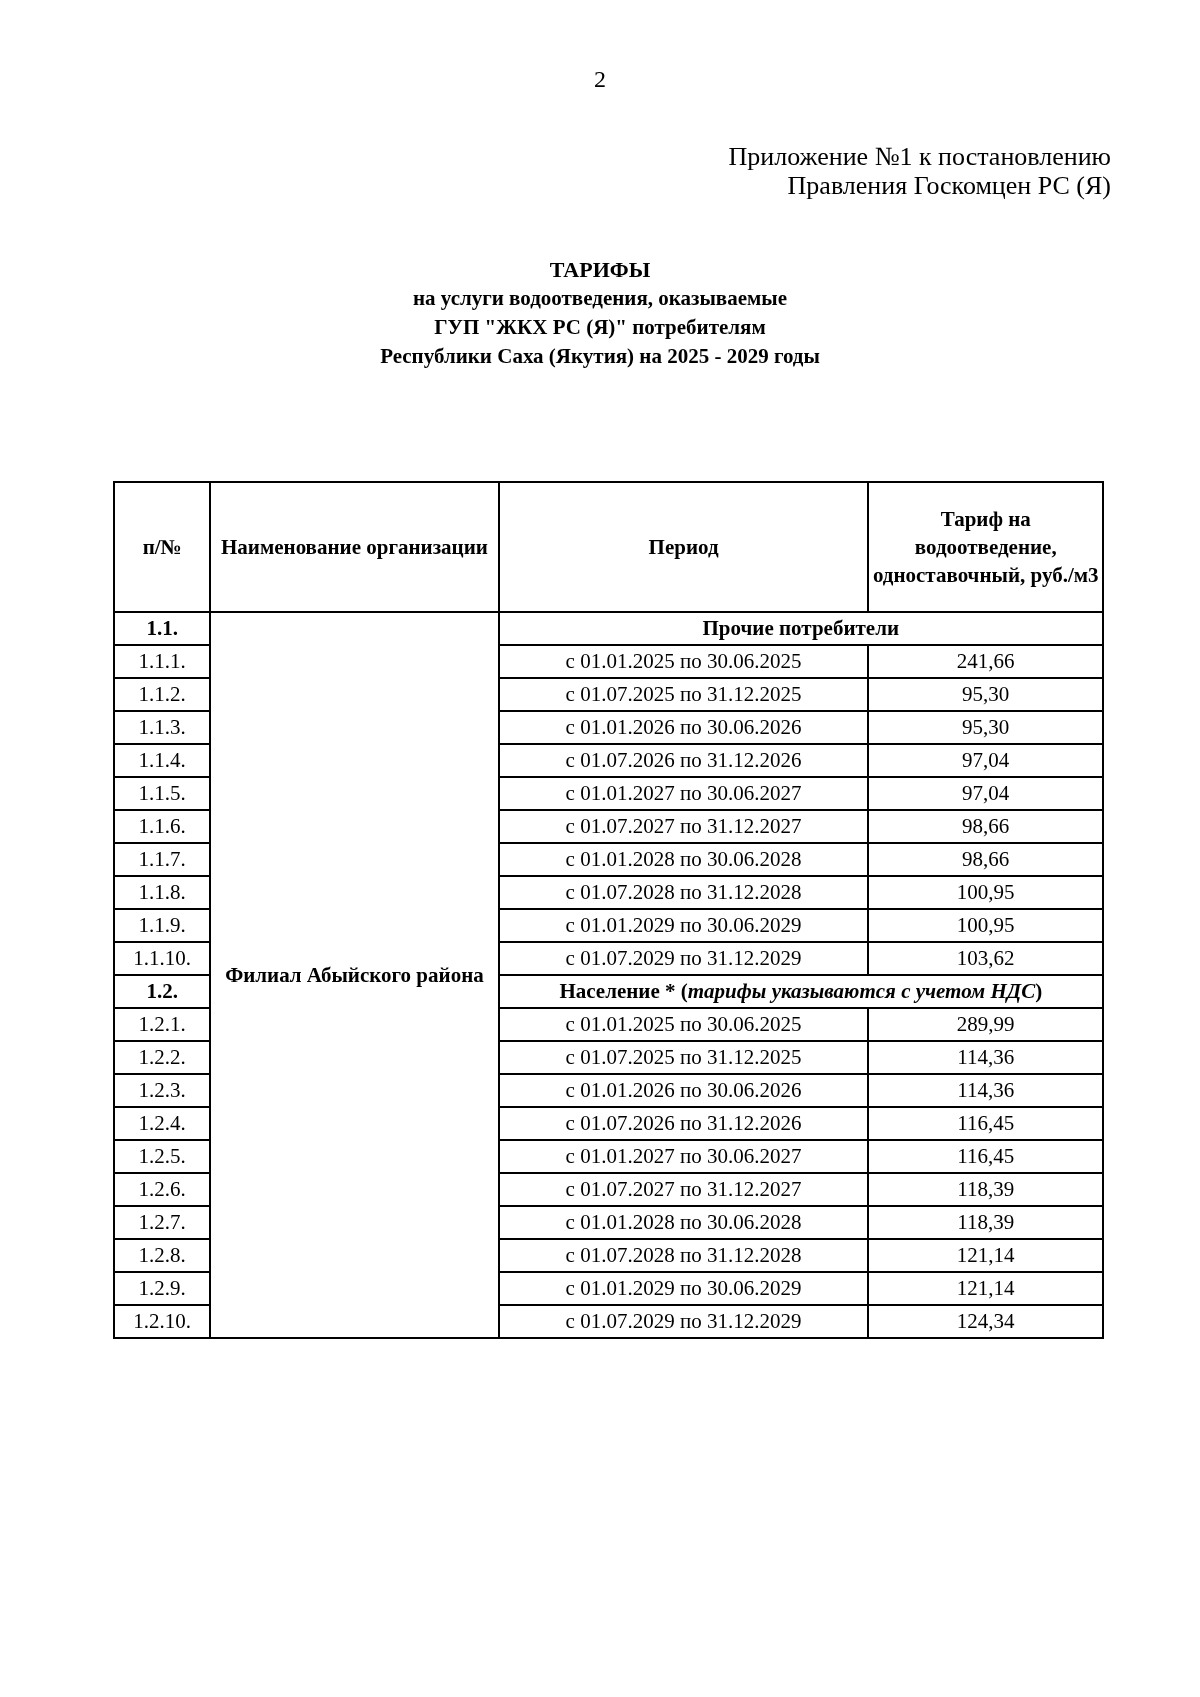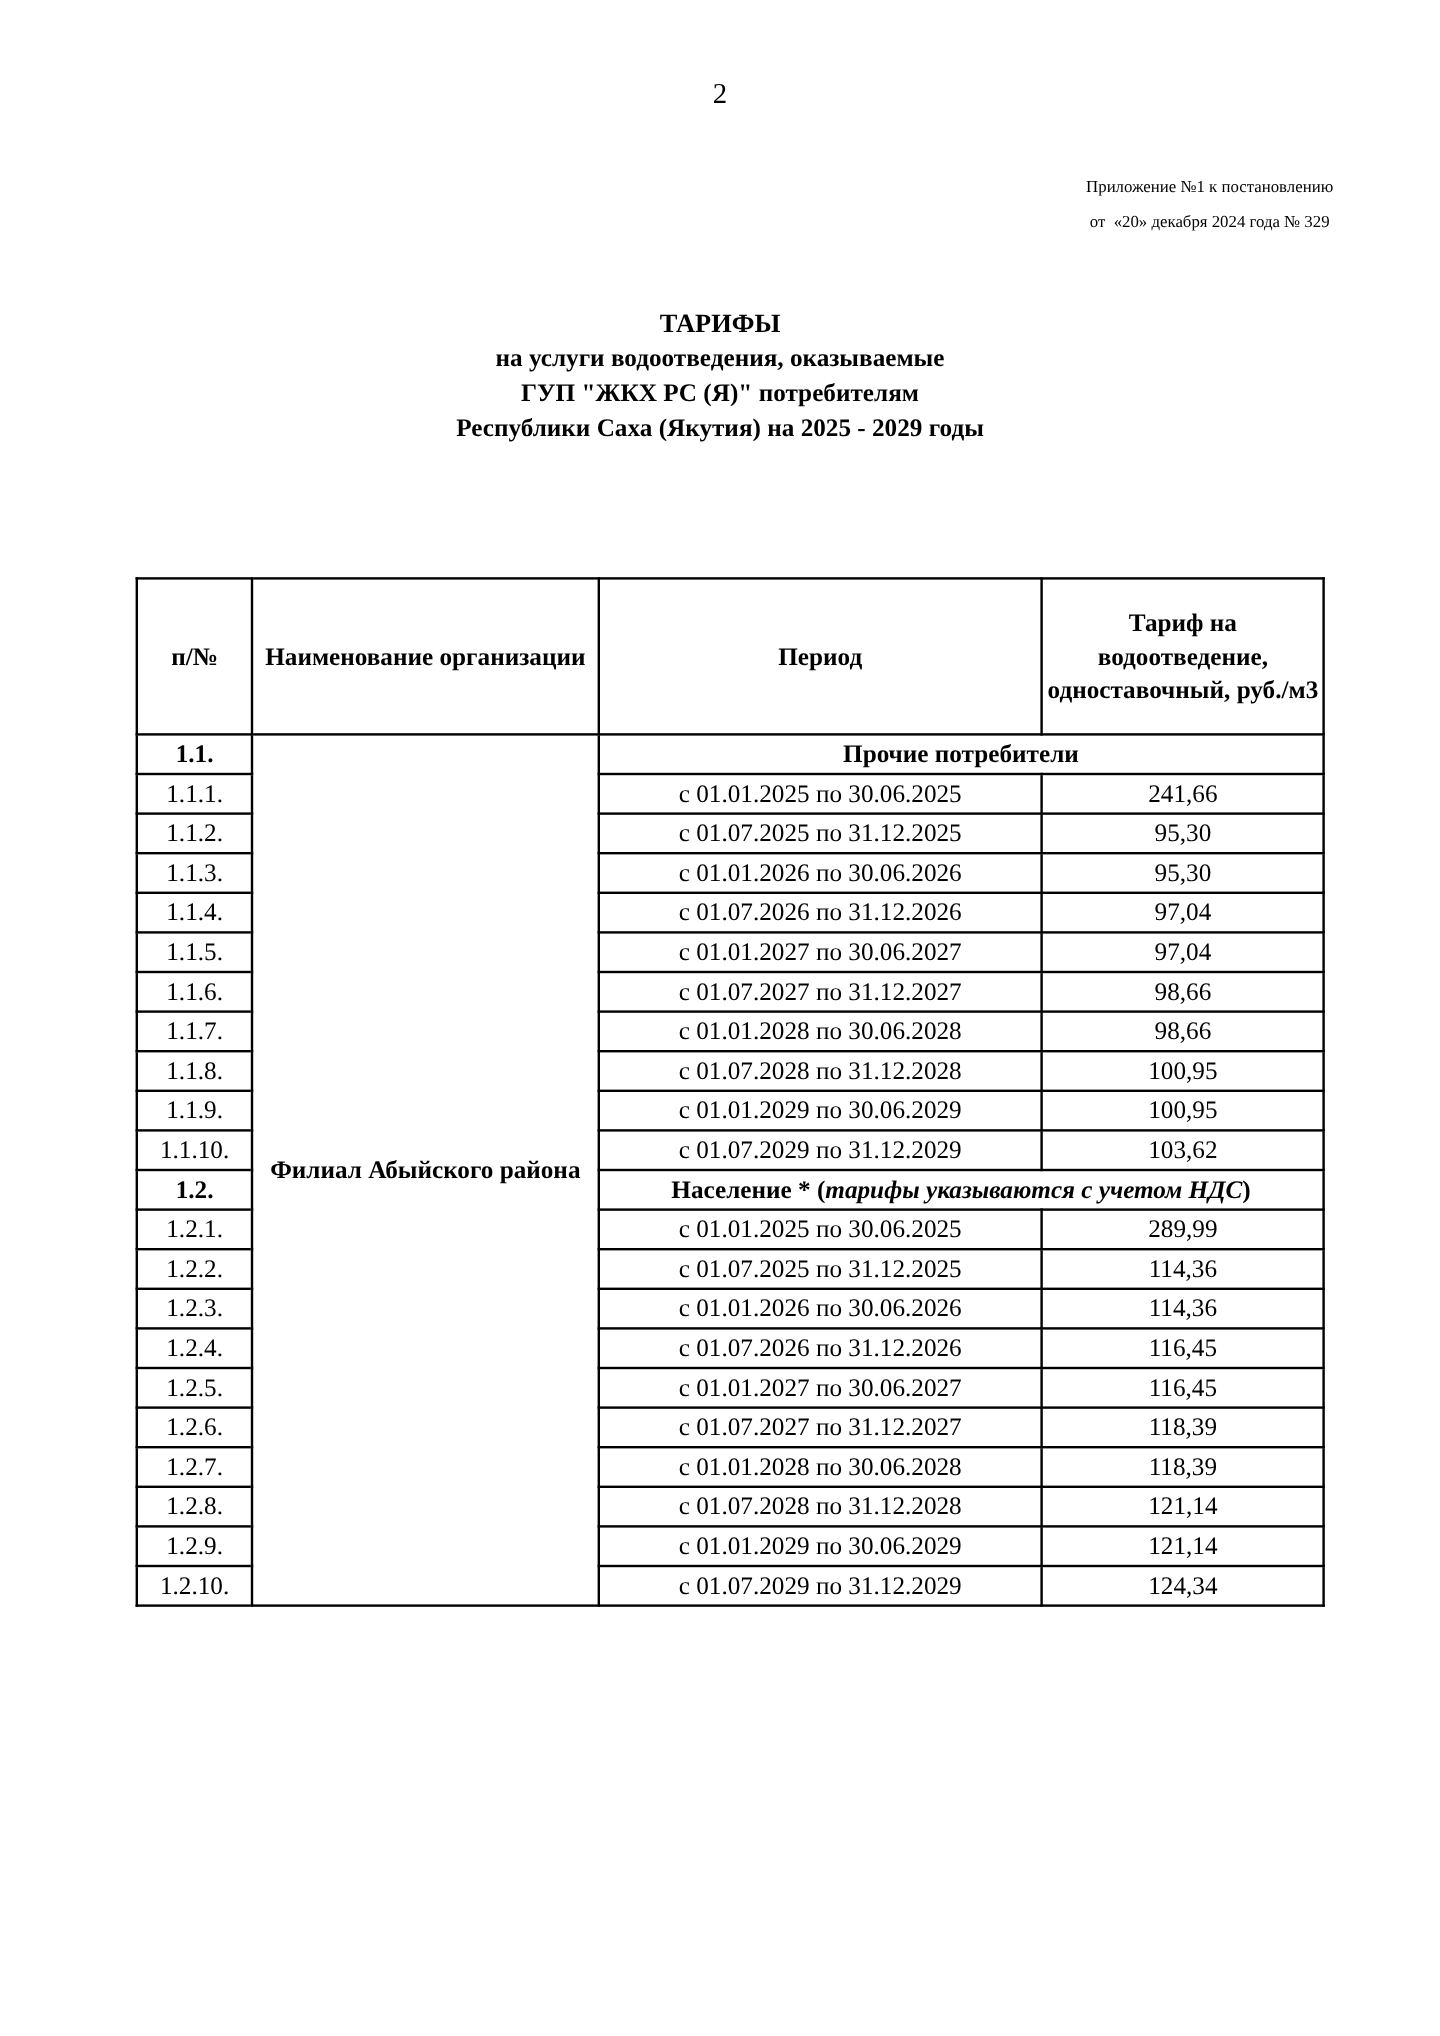--- a/index.html
+++ b/index.html
@@ -6,21 +6,21 @@
     body {
       width: 1200px; height: 1697px; position: relative; overflow: hidden;
       font-family: "Liberation Serif", "DejaVu Serif", serif; color: #000;
     }
     .page-number {
       position: absolute; top: 66px; left: 0; width: 1200px;
       text-align: center; font-size: 24px;
     }
     .appendix {
       position: absolute; top: 142px; right: 89px;
-      text-align: center; font-size: 14px; line-height: 29px;
+      text-align: right; font-size: 26px; line-height: 29px;
     }
     .appendix div { white-space: pre; }
     .title-block {
       position: absolute; top: 255px; left: 0; width: 1200px;
       text-align: center; font-weight: bold; font-size: 21px; line-height: 29px;
     }
     .title-block .main-title { font-size: 22px; }
     table.tariffs {
       position: absolute; top: 481px; left: 113px;
       width: 991px; border-collapse: collapse;
@@ -40,21 +40,21 @@
     td.org { font-weight: bold; line-height: 28px !important; margin-top: 28px; }
     .italic { font-style: italic; text-align: right; }
   </style>
 </head>
 <body>
 
 <div class="page-number">2</div>
 
 <div class="appendix">
   <div>Приложение №1 к постановлению</div>
-  <div>от  «20» декабря 2024 года № 329</div>
+  <div>Правления Госкомцен РС (Я)</div>
 </div>
 
 <div class="title-block">
   <div class="main-title">ТАРИФЫ</div>
   <div>на услуги водоотведения, оказываемые</div>
   <div>ГУП "ЖКХ РС (Я)" потребителям</div>
   <div>Республики Саха (Якутия) на 2025 - 2029 годы</div>
 </div>
 
 <table class="tariffs">

